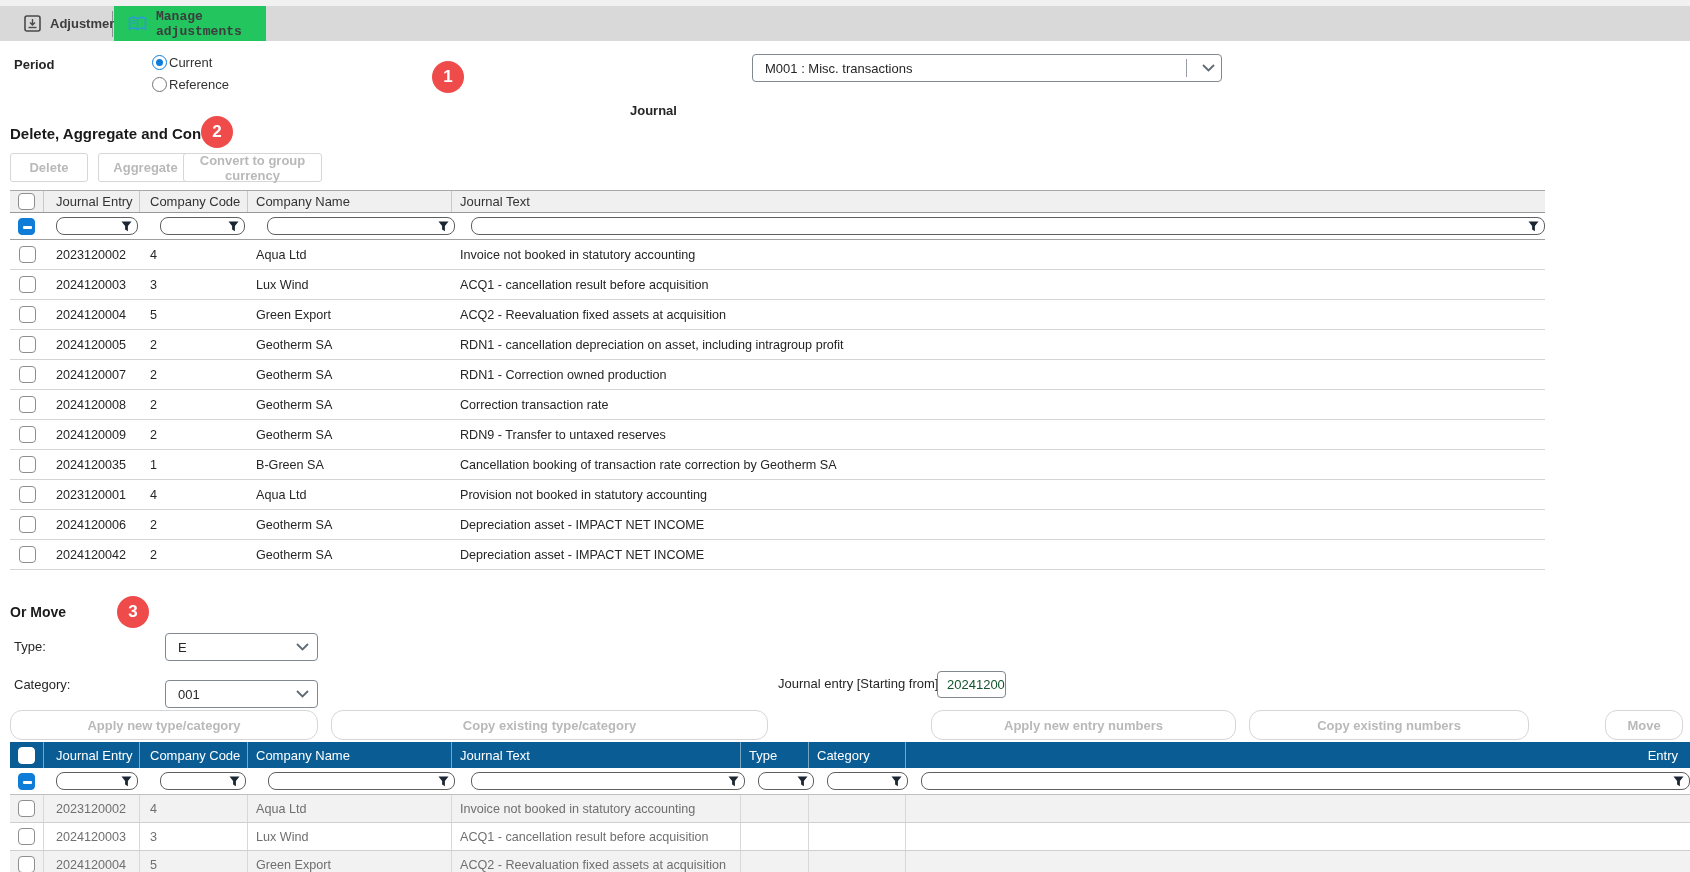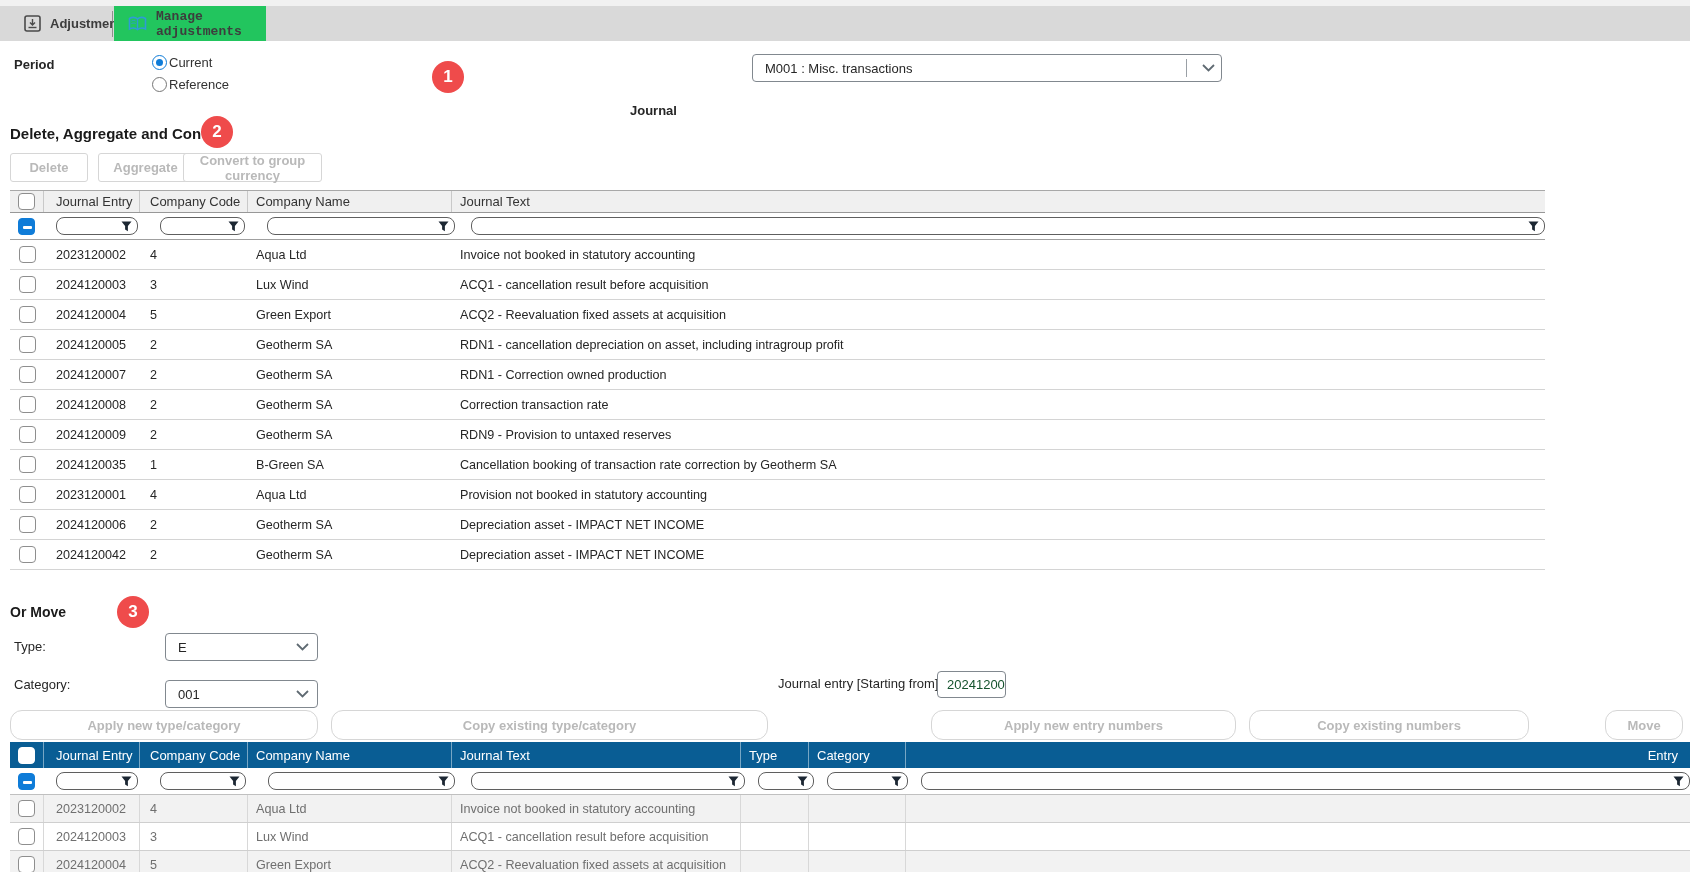--- a/index.html
+++ b/index.html
@@ -288,21 +288,21 @@
           <div class="cell w-jt">Correction transaction rate</div>
         </div>
 
         <div class="t1row">
           <div class="cell w-cb">
             <div class="checkbox"></div>
           </div>
           <div class="cell w-je">2024120009</div>
           <div class="cell w-cc">2</div>
           <div class="cell w-cn">Geotherm SA</div>
-          <div class="cell w-jt">RDN9 - Provision to untaxed reserves</div>
+          <div class="cell w-jt">RDN9 - Transfer to untaxed reserves</div>
         </div>
 
         <div class="t1row">
           <div class="cell w-cb">
             <div class="checkbox"></div>
           </div>
           <div class="cell w-je">2024120035</div>
           <div class="cell w-cc">1</div>
           <div class="cell w-cn">B-Green SA</div>
           <div class="cell w-jt">Cancellation booking of transaction rate correction by Geotherm SA</div>

